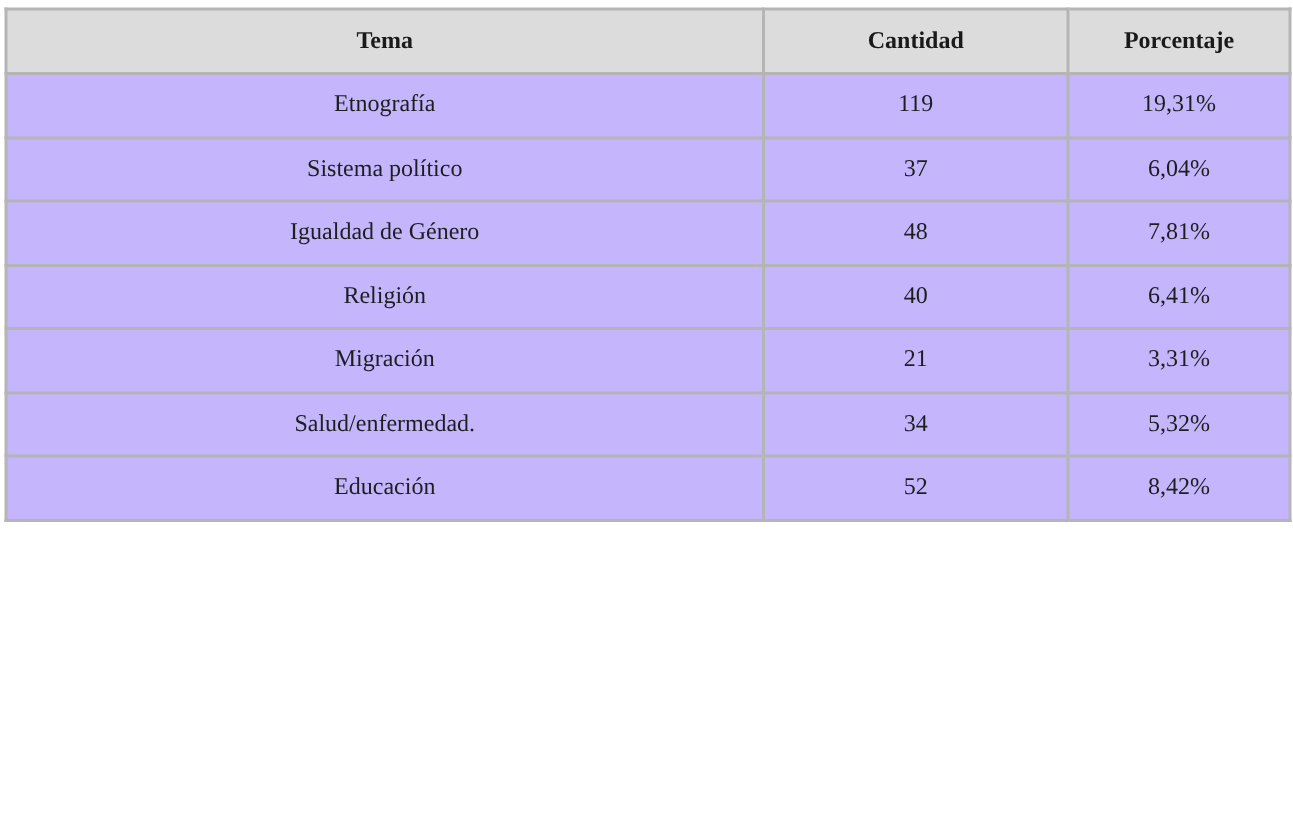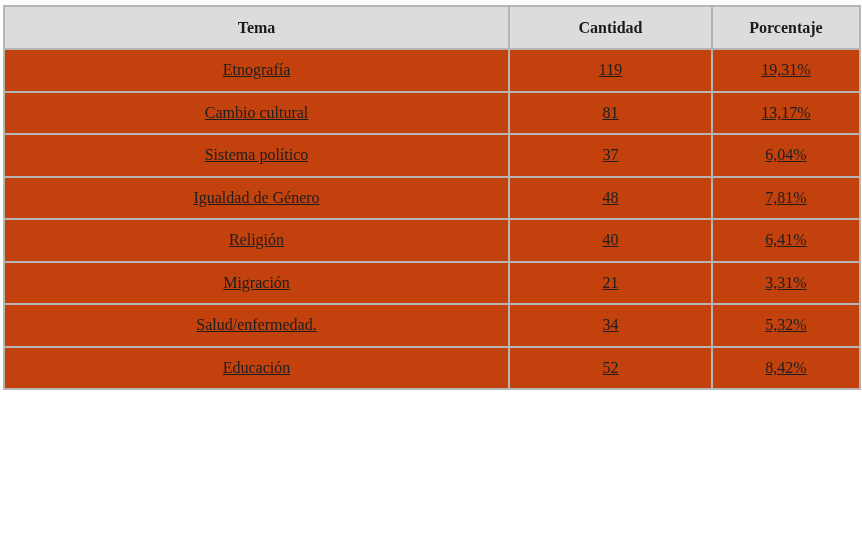--- a/index.html
+++ b/index.html
@@ -37,25 +37,24 @@
       padding: 0;
     }
     thead th {
       background: #dcdcdc;
       height: 41px;
       font-weight: bold;
       font-size: 16px;
       color: #1a1a1a;
     }
     tbody td {
-      background: #c2410c;
+      background: #c4b5fd;
       height: 40.5px;
       font-size: 16px;
       color: #1e1e1e;
-      text-decoration: underline;
     }
   </style>
 </head>
 <body>
 
 <div class="table-wrap">
   <table>
     <colgroup>
       <col class="c-tema">
       <col class="c-cant">
@@ -66,25 +65,20 @@
         <th>Tema</th>
         <th>Cantidad</th>
         <th>Porcentaje</th>
       </tr>
     </thead>
     <tbody>
       <tr>
         <td>Etnografía</td>
         <td>119</td>
         <td>19,31%</td>
-      </tr>
-      <tr>
-        <td>Cambio cultural</td>
-        <td>81</td>
-        <td>13,17%</td>
       </tr>
       <tr>
         <td>Sistema político</td>
         <td>37</td>
         <td>6,04%</td>
       </tr>
       <tr>
         <td>Igualdad de Género</td>
         <td>48</td>
         <td>7,81%</td>

